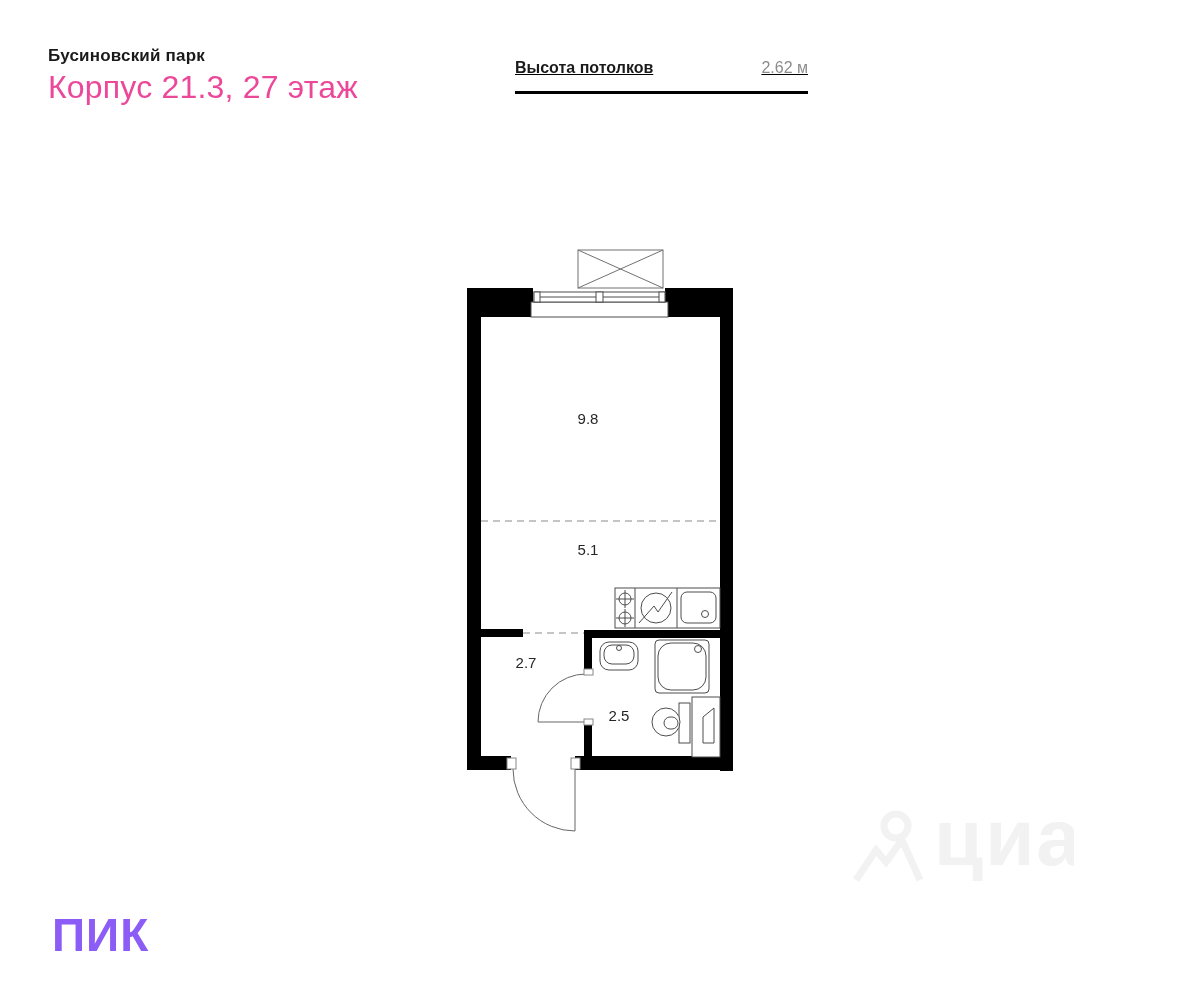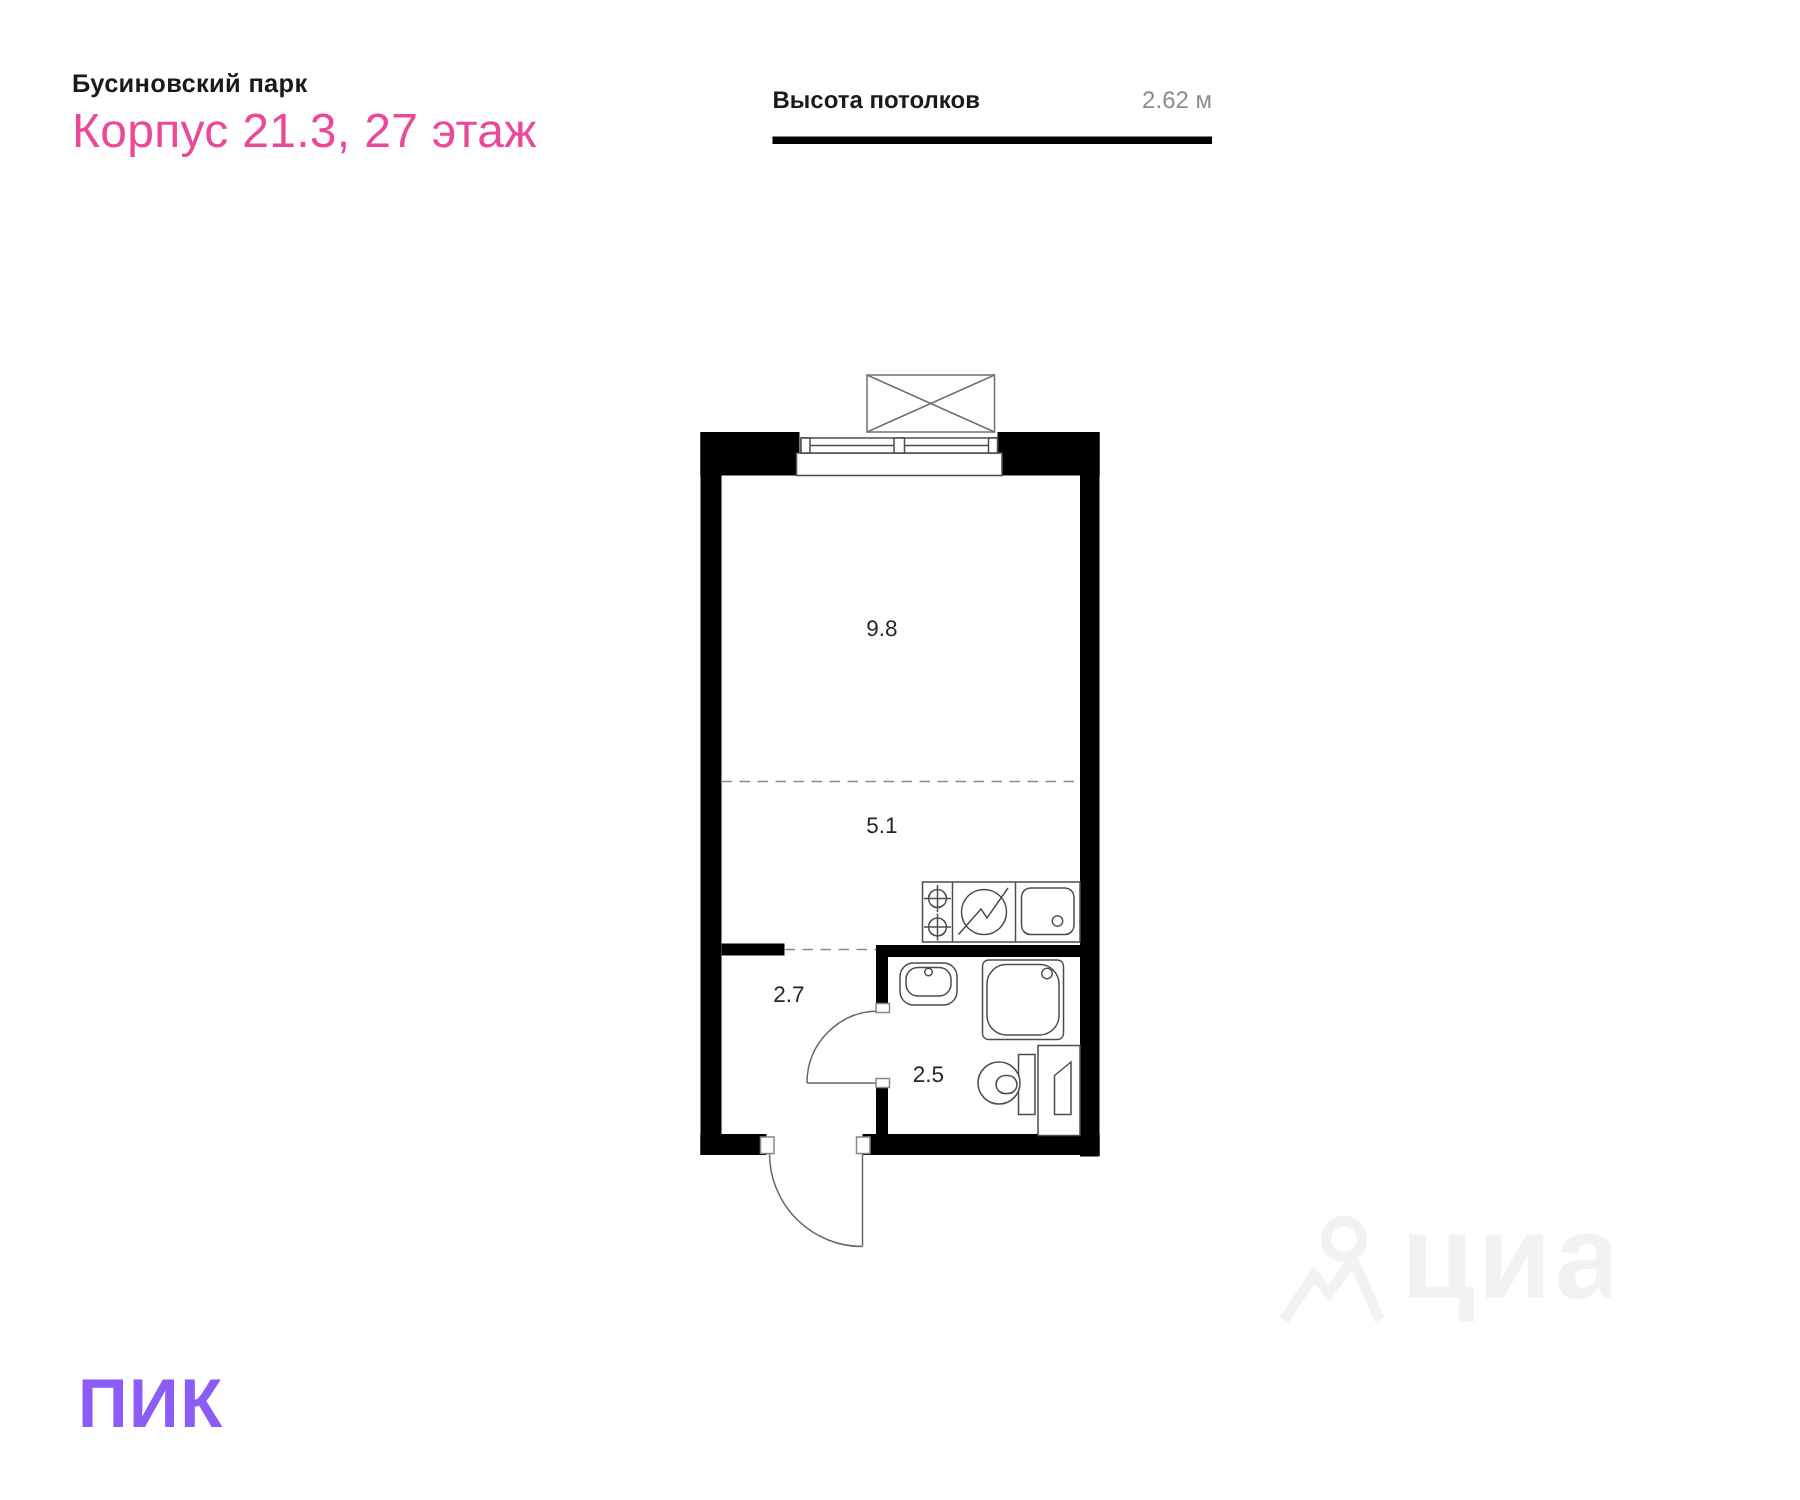--- a/index.html
+++ b/index.html
@@ -11,21 +11,21 @@
     overflow:hidden;
   }
   
   .title-block{position:absolute;left:48px;top:46px;}
   .project{font-size:17px;font-weight:700;color:#1a1a1a;letter-spacing:.2px;}
   .apt-title{margin:16px 0 0 0;font-size:29px;font-weight:700;color:#111;letter-spacing:.2px;}
   .apt-title sup{font-size:15px;position:relative;top:-9px;font-weight:700;}
   .subtitle{margin-top:3px;font-size:32px;font-weight:400;color:#ec4899;letter-spacing:.2px;}
   .specs{position:absolute;left:515px;top:44px;width:293px;}
   .finish{position:absolute;left:862px;top:44px;width:288px;}
-  .spec-row{display:flex;align-items:center;justify-content:space-between;border-bottom:5px solid #000000;}
+  .spec-row{display:flex;align-items:center;justify-content:space-between;border-bottom:3px solid #000000;text-decoration:underline;}
   .row-h1{height:47px;}
   .row-h2{height:55px;}
   .spec-label{font-size:16px;font-weight:700;color:#1a1a1a;}
   .spec-value{font-size:16px;font-weight:400;color:#8c8c8c;}
   
   .plan{position:absolute;left:440px;top:230px;width:320px;height:620px;}
   .plan text{font-family:"Liberation Sans", sans-serif;font-size:15px;fill:#262626;}
   
   .watermark{position:absolute;left:852px;top:798px;display:flex;align-items:flex-start;color:#f2f2f2;}
   .watermark-text{font-size:80px;font-weight:600;letter-spacing:2px;line-height:1;margin-left:8px;}

